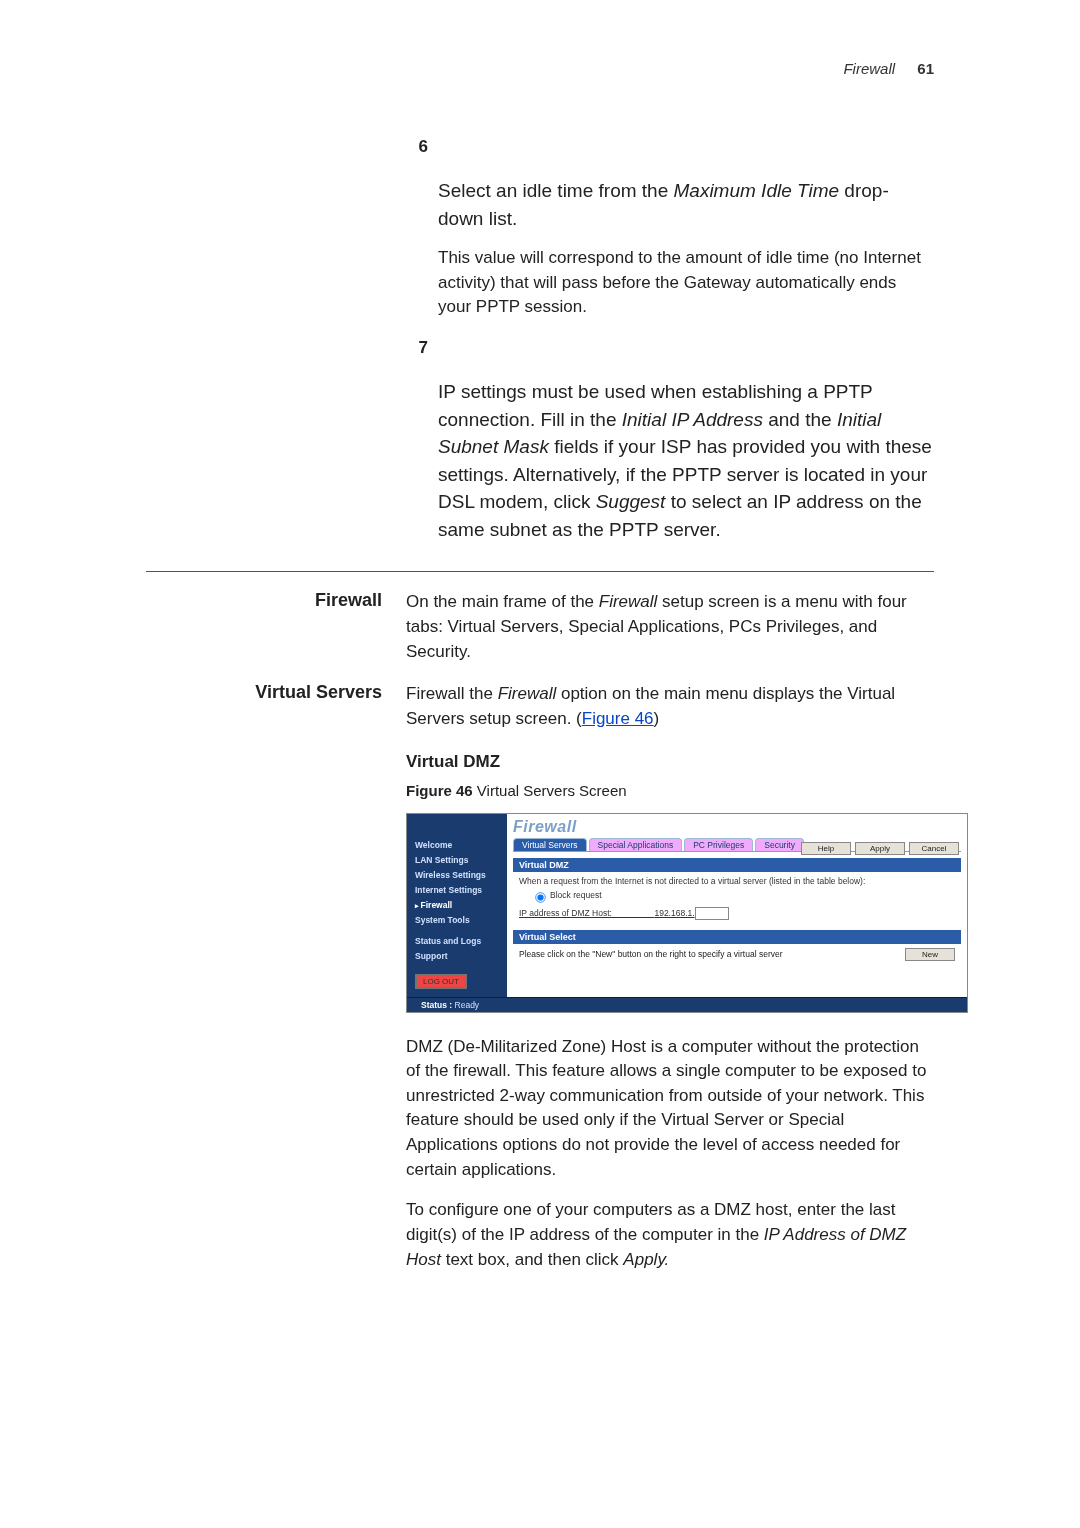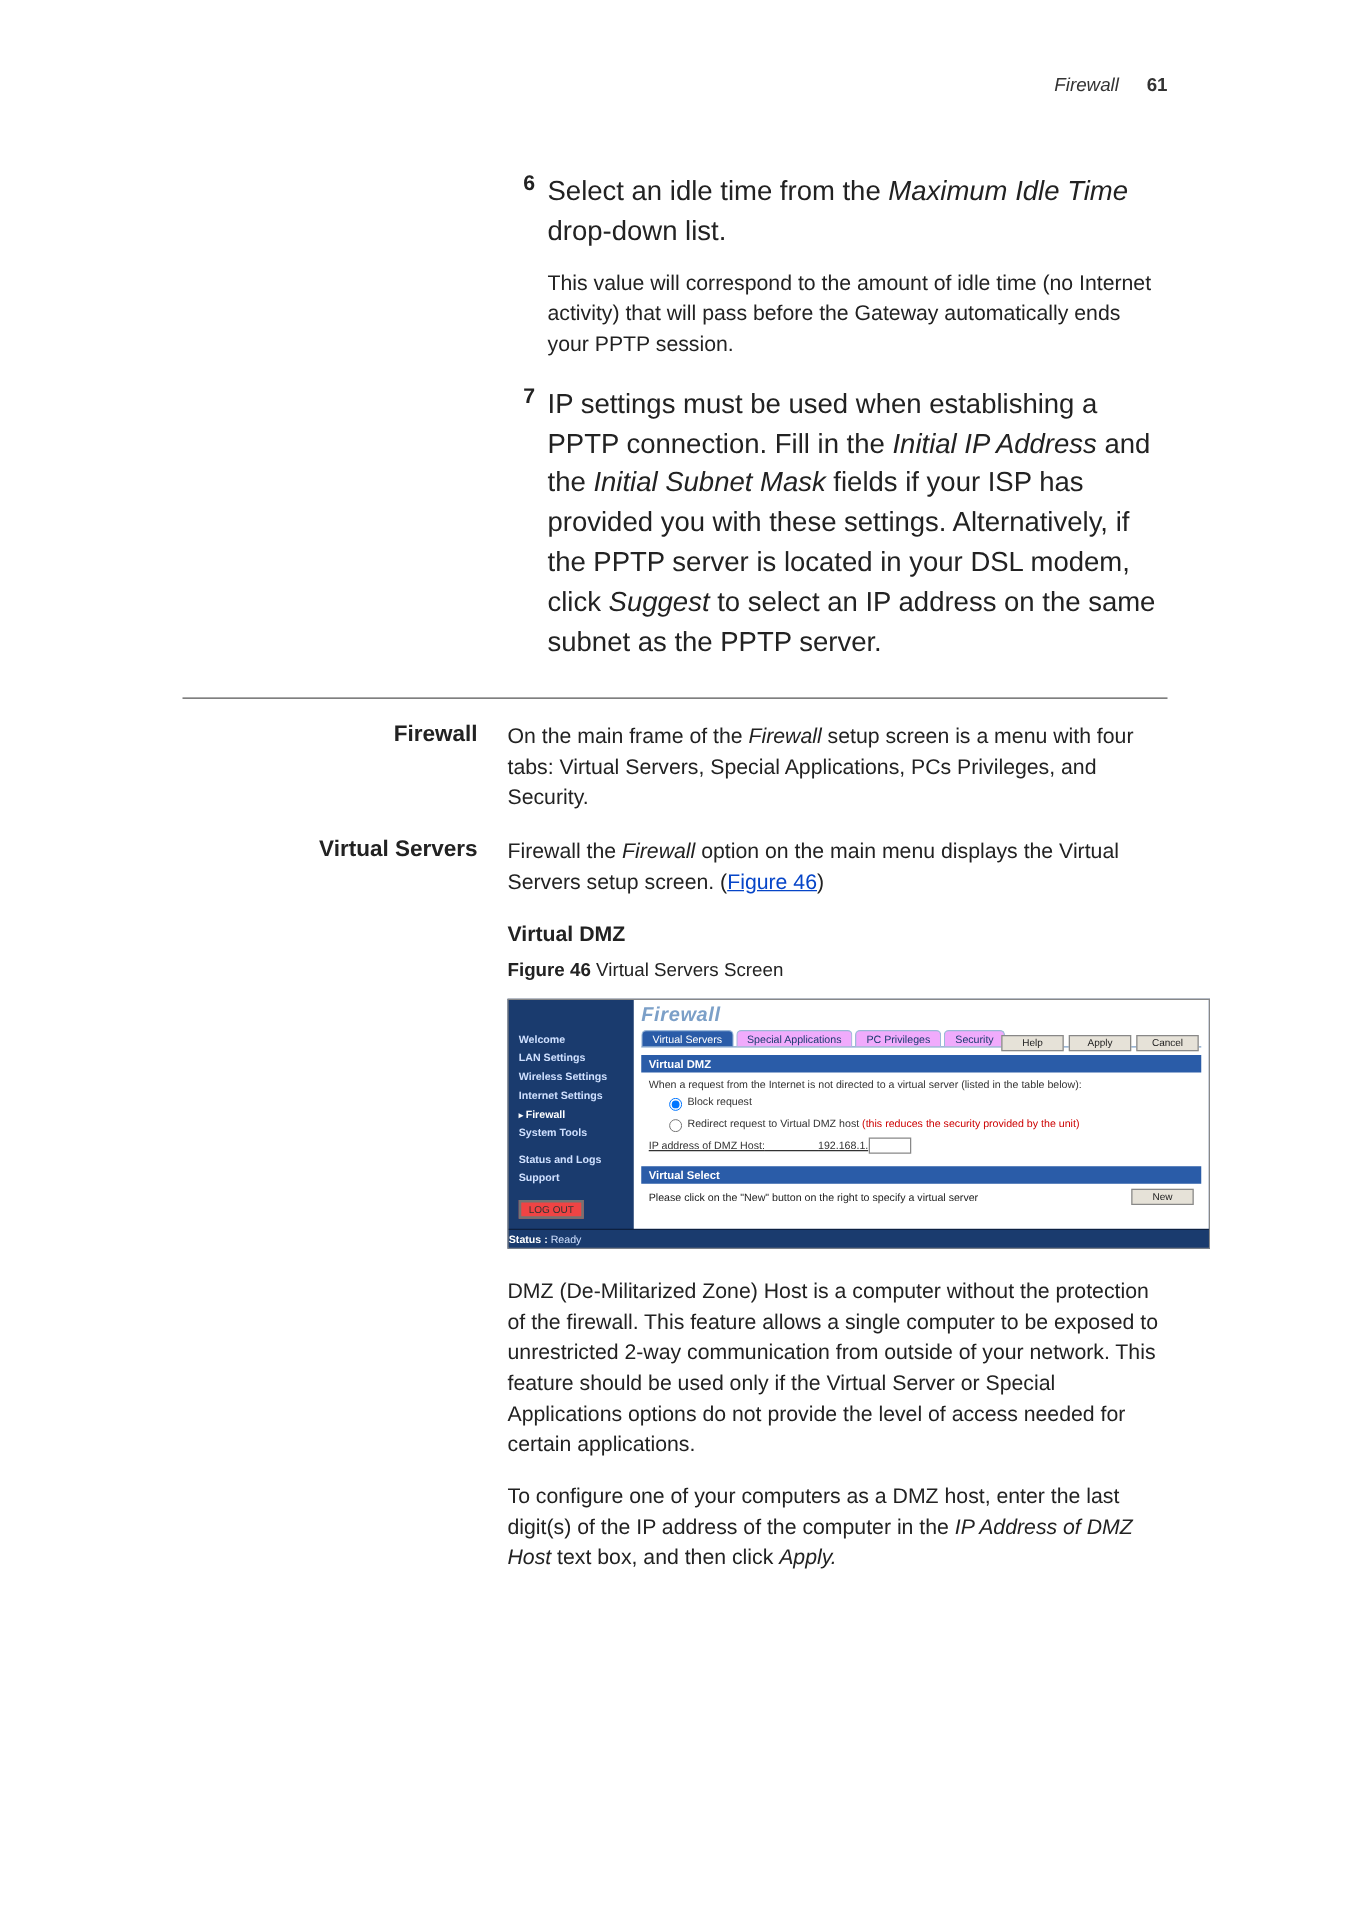--- a/index.html
+++ b/index.html
@@ -22,21 +22,21 @@
     font-size: 15px;
     margin-bottom: 60px;
     color: #333;
   }
   .header-row .fi { font-style: italic; }
   .header-row .pg { font-weight: bold; margin-left: 18px; }
 
   .indent-block { margin-left: 260px; }
   .list-row { display: flex; margin-bottom: 14px; }
   .list-num { width: 22px; flex: 0 0 22px; text-align: right; font-weight: bold; font-size: 17px; }
-  .list-body { flex: 1; padding-left: 10px; font-size: 22px; line-height: 1.45; }
+  .list-body { flex: 1; padding-left: 10px; font-size: 19px; line-height: 1.45; margin-top: 40px; }
   .sub-para { margin-left: 32px; font-size: 17px; line-height: 1.45; margin-bottom: 18px; }
 
   .hr { border: none; border-top: 1px solid #555; margin: 28px 0 18px 0; }
 
   .section-row { display: flex; align-items: flex-start; margin-bottom: 18px; }
   .section-label { width: 260px; flex: 0 0 260px; text-align: right; padding-right: 24px; box-sizing: border-box; font-weight: bold; font-size: 18px; }
   .section-text { flex: 1; font-size: 17px; line-height: 1.45; }
 
   .sub-heading { font-weight: bold; font-size: 17px; margin: 20px 0 10px 0; }
   .fig-caption { font-size: 15px; margin: 10px 0 14px 0; }
@@ -84,21 +84,21 @@
   .ss-bar { background:#2a5ca8; color:#fff; font-weight:bold; padding:2px 6px; font-size:9px; }
   .ss-content { padding:4px 6px; color:#333; font-size:8.5px; line-height:1.3; }
   .ss-content .red { color:#c00; }
   .ss-radio { display:block; margin:1px 0 1px 10px; }
   .ss-radio input { transform: scale(0.8); vertical-align: middle; margin-right:3px; }
   .ss-ip-row { margin-top:3px;text-decoration:underline; }
   .ss-ip-row input { border:1px solid #888; font-size:8px; width:28px; height:11px; padding:0 2px; }
   .ss-vs-row { display:flex; justify-content:space-between; align-items:center; padding:4px 6px; font-size:8.5px; }
   .ss-btns { position:absolute; right:8px; top:28px; display:flex; flex-direction:row; gap:4px; }
   .ss-btn { background:#e6e2d8; border:1px solid #888; font-size:8px; padding:1px 0; width:48px; text-align:center; cursor:pointer; }
-  .ss-status { background:#1a3b6e; color:#cfe0ff; font-size:8.5px; padding:2px 0; border-top:1px solid #0d2040; }
+  .ss-status { background:#1a3b6e; color:#cfe0ff; font-size:8.5px; padding:2px 14px; border-top:1px solid #0d2040; }
   .ss-status .lbl { font-weight:bold; color:#fff; }
 
   .body-para { font-size:17px; line-height:1.45; margin-bottom: 16px; }
 </style>
 </head>
 <body>
 
 <div class="page">
 
   <div class="header-row">
@@ -175,23 +175,20 @@
             <div class="ss-btn">Cancel</div>
           </div>
 
           <div class="ss-panel">
             <div class="ss-bar">Virtual DMZ</div>
             <div class="ss-content">
               <div>When a request from the Internet is not directed to a virtual server (listed in the table below):</div>
               <label class="ss-radio">
                 <input type="radio" checked="" style=""><span>Block request</span>
               </label>
-              <label class="ss-radio">
-                <input type="radio" style=""><span>Redirect request to Virtual DMZ host </span><span class="red">(this reduces the security provided by the unit)</span>
-              </label>
               <div class="ss-ip-row">
                 <span>IP address of DMZ Host:</span>
                 &nbsp;&nbsp;&nbsp;&nbsp;&nbsp;&nbsp;&nbsp;&nbsp;&nbsp;&nbsp;&nbsp;&nbsp;&nbsp;&nbsp;&nbsp;&nbsp;
                 <span>192.168.1.</span><input type="text" style="">
               </div>
             </div>
 
             <div class="ss-bar" style="margin-top:6px">Virtual Select</div>
             <div class="ss-vs-row">
               <span>Please click on the "New" button on the right to specify a virtual server</span>

